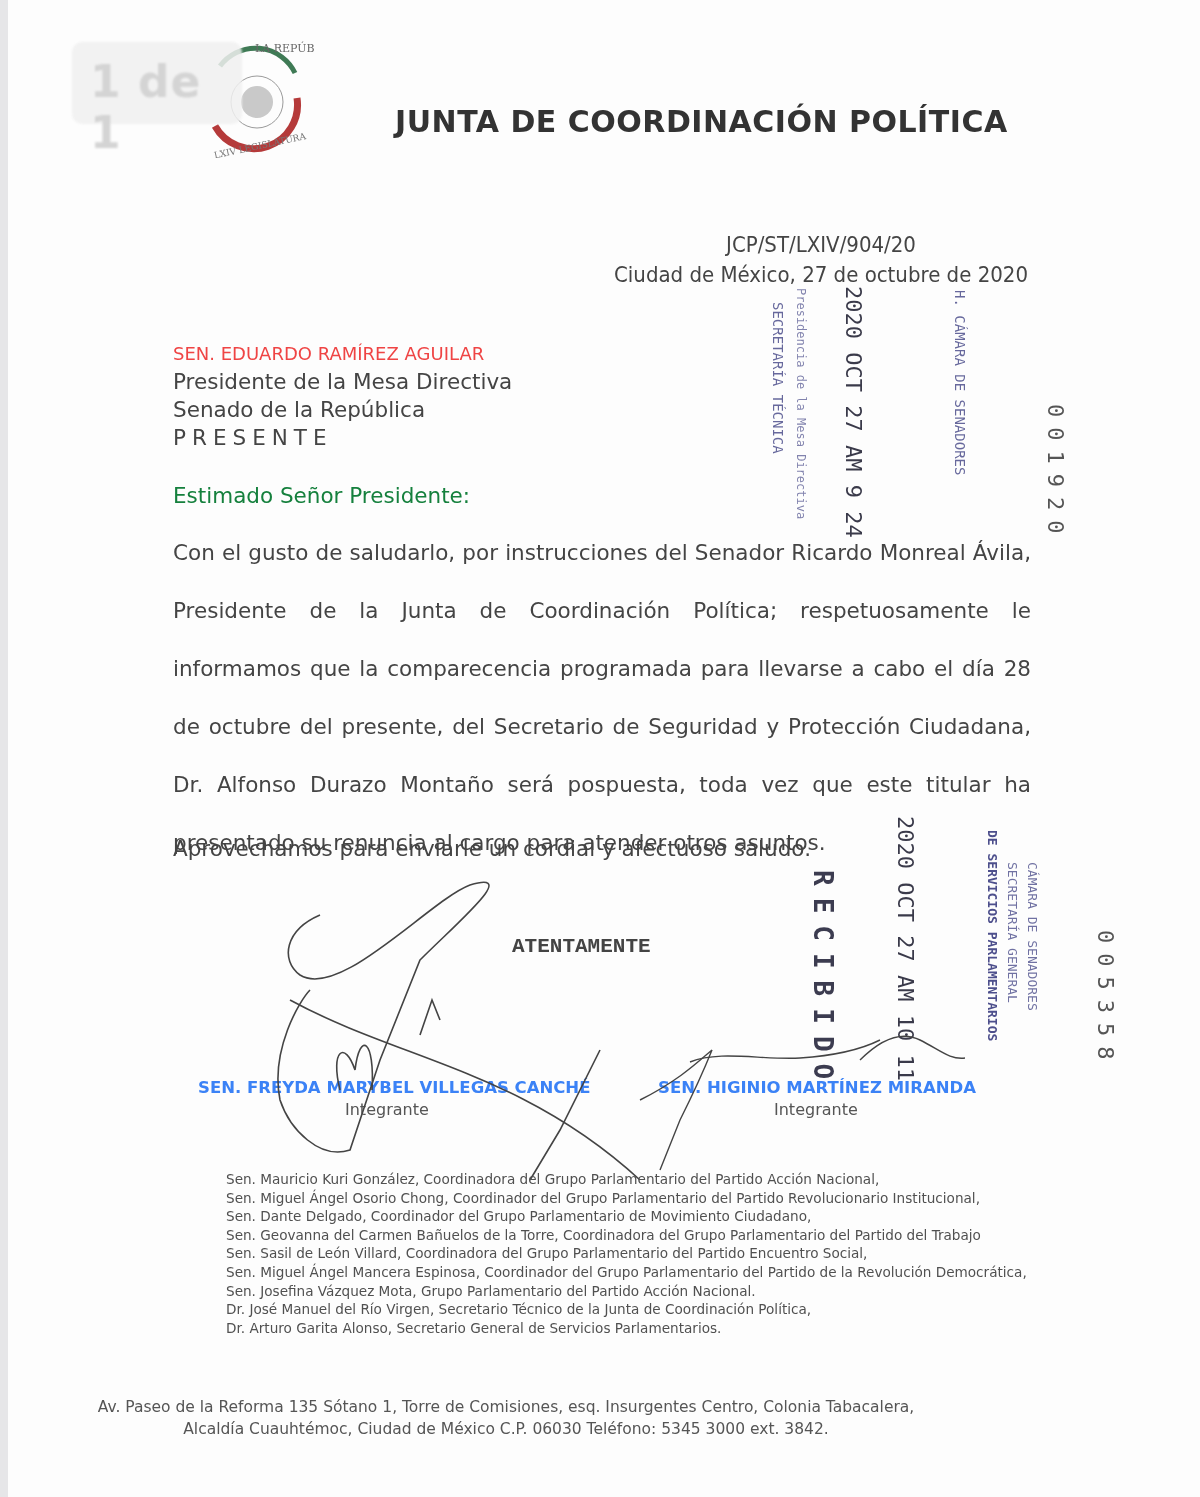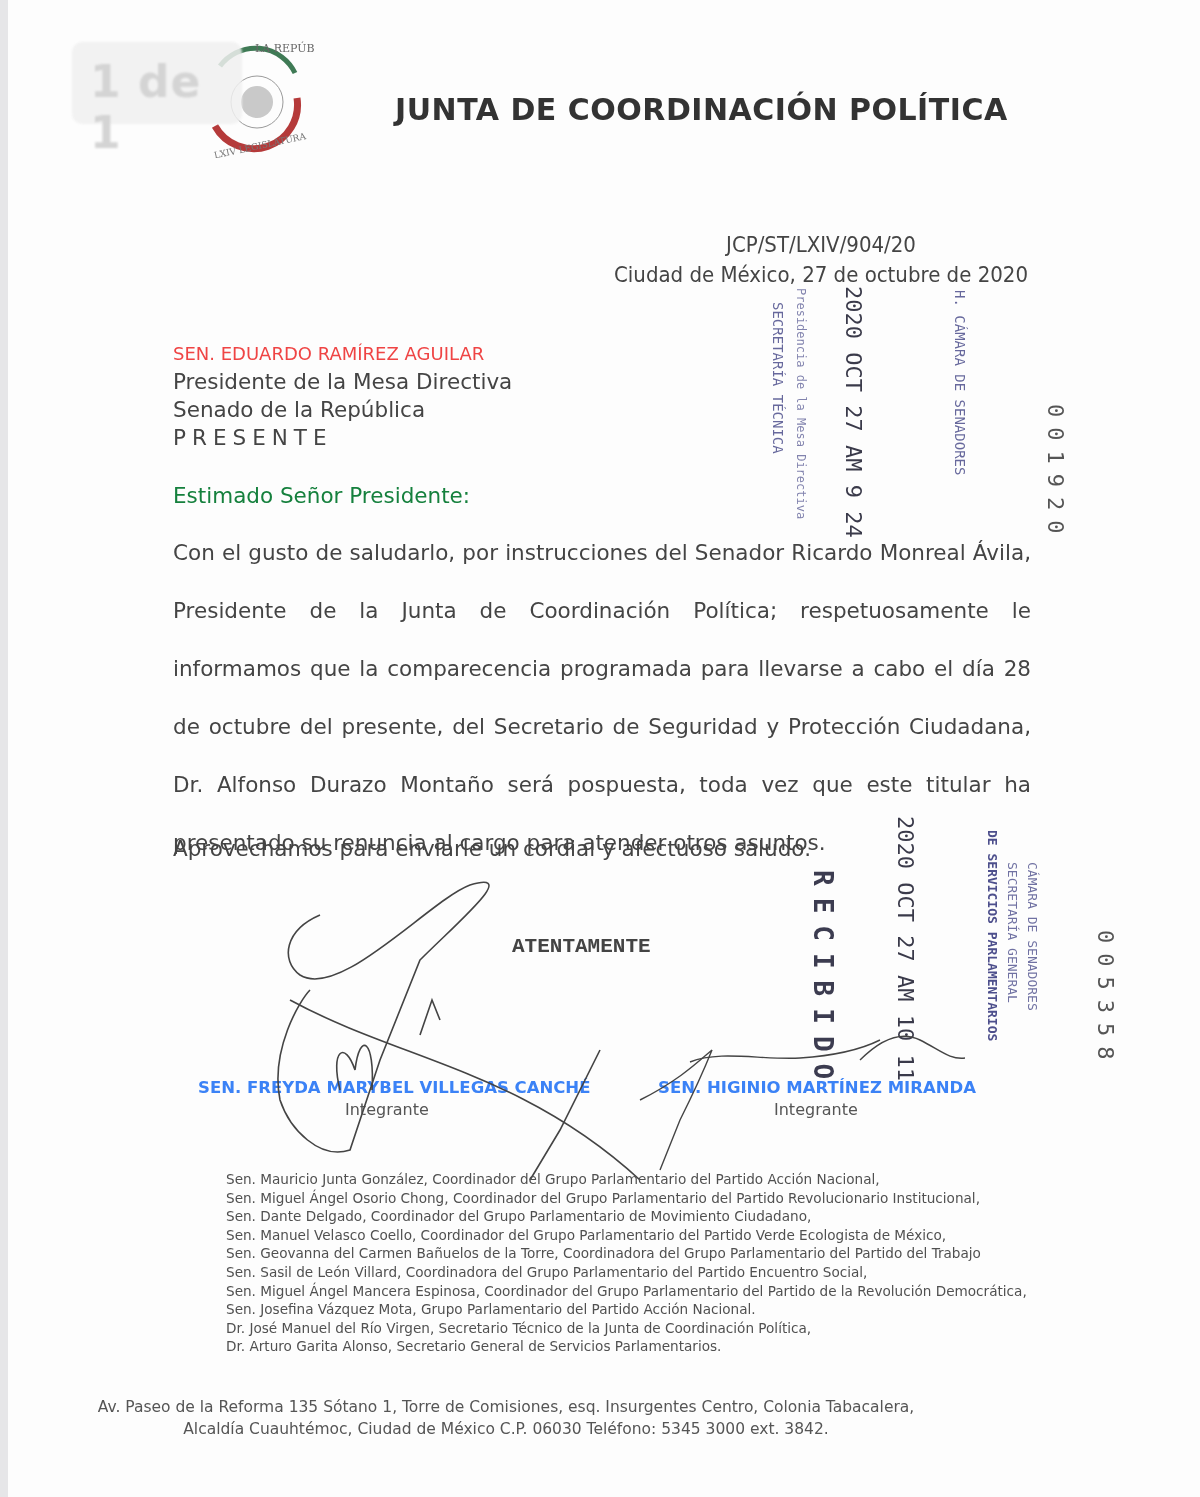--- a/index.html
+++ b/index.html
@@ -3,21 +3,21 @@
 <meta charset="utf-8">
 <style>
   html, body { margin:0; padding:0; }
   body { width:1200px; height:1497px; background:#fdfdfd; position:relative; overflow:hidden;
          font-family:"DejaVu Sans", sans-serif; color:#3a3a3a; }
   .leftedge { position:absolute; left:0; top:0; width:8px; height:1497px; background:#e6e6e8; }
   .page-badge { position:absolute; left:72px; top:42px; width:170px; height:82px; background:rgba(240,240,240,0.85);
                 border-radius:10px; filter:blur(1px); }
   .page-badge span { position:absolute; left:18px; top:14px; font-size:44px; font-weight:bold; color:#d4d4d4; letter-spacing:1px; }
   .seal { position:absolute; left:195px; top:38px; width:120px; height:120px; }
-  .title { position:absolute; left:395px; top:92px; font-size:30px; font-weight:bold; color:#333; letter-spacing:0.5px; }
+  .title { position:absolute; left:395px; top:104px; font-size:30px; font-weight:bold; color:#333; letter-spacing:0.5px; }
   .ref { position:absolute; right:172px; top:230px; font-size:22px; color:#444; text-align:center; line-height:30px; font-family:"DejaVu Sans Condensed","DejaVu Sans",sans-serif; }
   .addr { position:absolute; left:173px; top:340px; font-size:21.5px; line-height:28px; color:#444; }
   .addr .name { font-weight:normal; color:#ef4444; font-size:18px; }
   .addr .pres { letter-spacing:6px; }
   .salut { position:absolute; left:173px; top:483px; font-size:21.5px; color:#15803d; }
   .body { position:absolute; left:173px; top:524px; width:858px; font-size:21.5px; line-height:58px; color:#444; text-align:justify; }
   .closing { position:absolute; left:173px; top:836px; font-size:21.5px; color:#444; }
   .atent { position:absolute; left:512px; top:935px; font-size:21px; font-weight:bold; color:#444;font-family:Liberation Mono, monospace; }
   .sig-name { position:absolute; font-size:16.5px; font-weight:bold; color:#3b82f6;text-align:center; }
   .sig-role { position:absolute; font-size:16px; color:#555; }
@@ -92,24 +92,23 @@
     <path d="M 600 1050 L 560 1130 L 530 1180"></path>
   </g>
   <g fill="none" stroke="#444" stroke-width="1.4">
     <path d="M 640 1100 C 680 1080 700 1060 712 1050 C 700 1080 690 1100 680 1120 L 660 1170"></path>
     <path d="M 690 1062 C 720 1050 760 1060 800 1058 C 830 1056 860 1050 880 1040"></path>
     <path d="M 860 1060 C 880 1040 900 1030 920 1040 C 940 1050 950 1060 965 1058"></path>
   </g>
 </svg>
 
 <div class="ccp">
-  <div class="indent">Sen. Mauricio Junta González, Coordinador del Grupo Parlamentario del Partido Acción Nacional,</div>
+  <div class="indent">Sen. Mauricio Kuri González, Coordinadora del Grupo Parlamentario del Partido Acción Nacional,</div>
   <div class="indent">Sen. Miguel Ángel Osorio Chong, Coordinador del Grupo Parlamentario del Partido Revolucionario Institucional,</div>
   <div class="indent">Sen. Dante Delgado, Coordinador del Grupo Parlamentario de Movimiento Ciudadano,</div>
-  <div class="indent">Sen. Manuel Velasco Coello, Coordinador del Grupo Parlamentario del Partido Verde Ecologista de México,</div>
   <div class="indent">Sen. Geovanna del Carmen Bañuelos de la Torre, Coordinadora del Grupo Parlamentario del Partido del Trabajo</div>
   <div class="indent">Sen. Sasil de León Villard, Coordinadora del Grupo Parlamentario del Partido Encuentro Social,</div>
   <div class="indent">Sen. Miguel Ángel Mancera Espinosa, Coordinador del Grupo Parlamentario del Partido de la Revolución Democrática,</div>
   <div class="indent">Sen. Josefina Vázquez Mota, Grupo Parlamentario del Partido Acción Nacional.</div>
   <div class="indent">Dr. José Manuel del Río Virgen, Secretario Técnico de la Junta de Coordinación Política,</div>
   <div class="indent">Dr. Arturo Garita Alonso, Secretario General de Servicios Parlamentarios.</div>
 </div>
 
 <div class="footer">
   <div>Av. Paseo de la Reforma 135 Sótano 1, Torre de Comisiones, esq. Insurgentes Centro, Colonia Tabacalera,</div>

